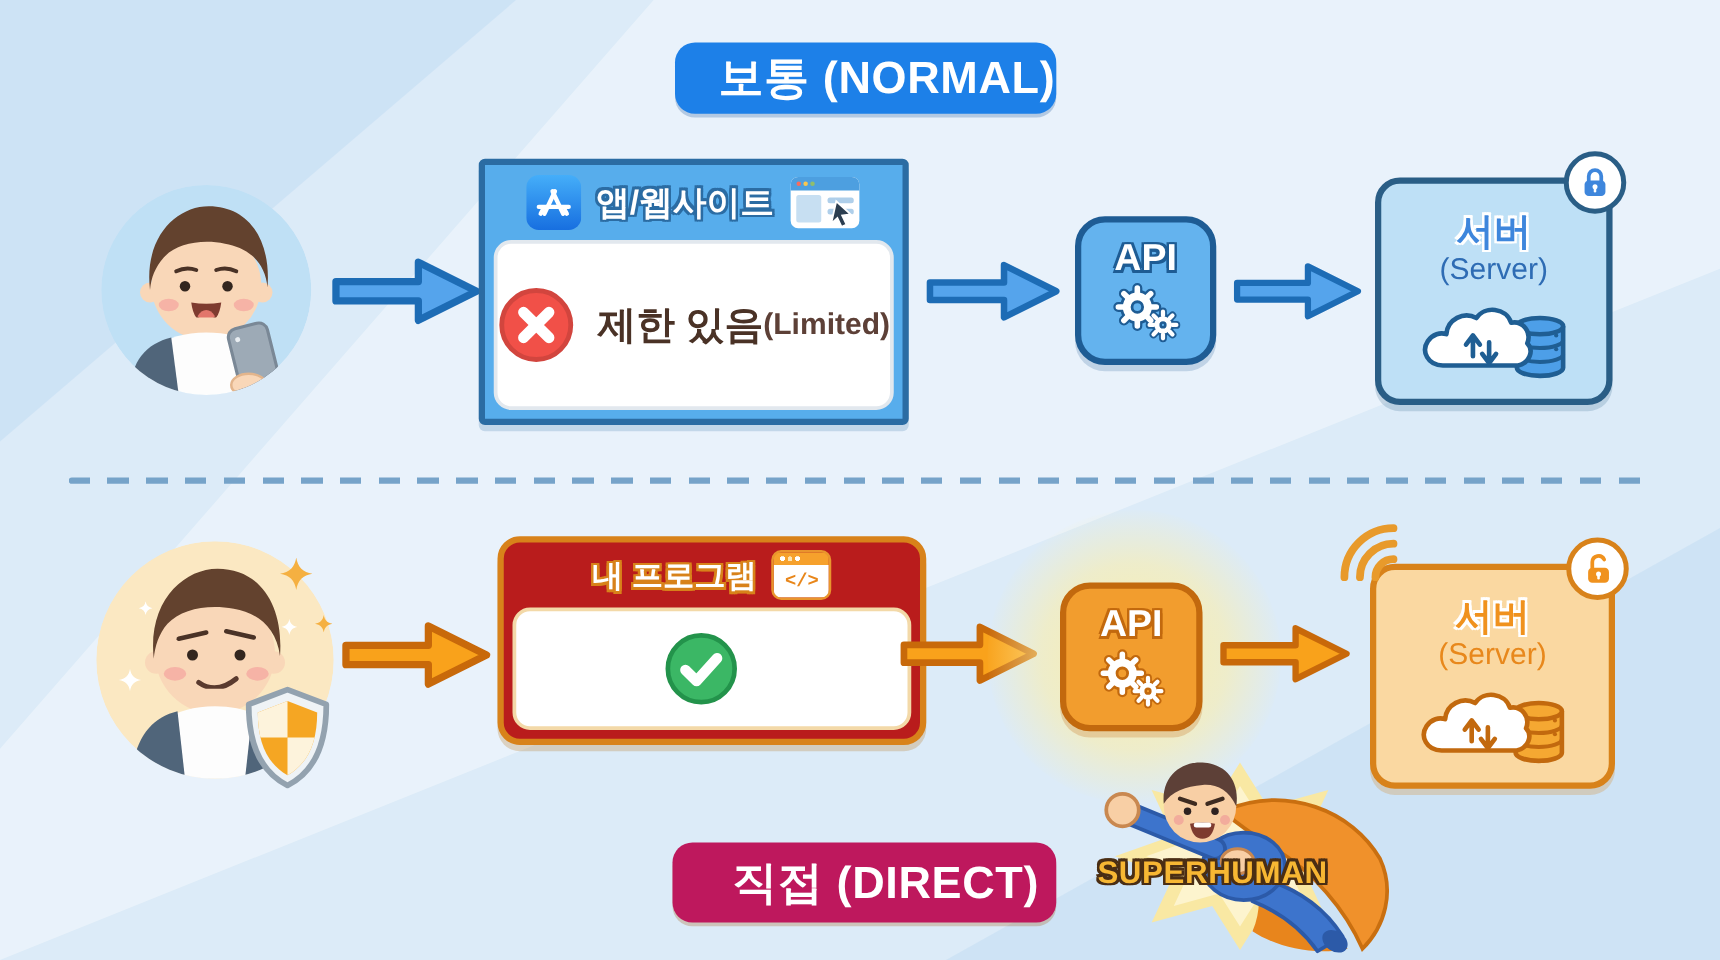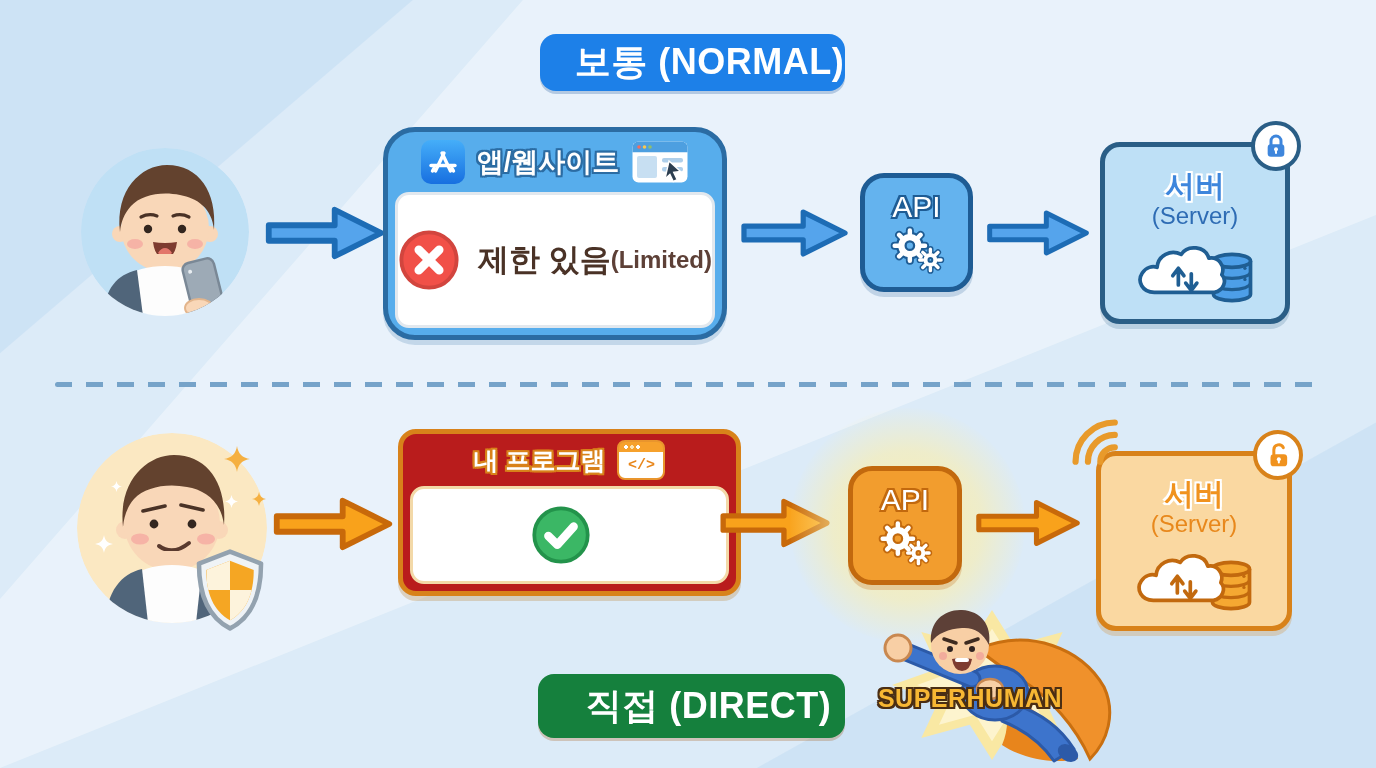--- a/index.html
+++ b/index.html
@@ -7,32 +7,32 @@
   body { font-family:"Liberation Sans", sans-serif; overflow:hidden; }
   .canvas { position:relative; width:1376px; height:768px; background:#DCEBF8; overflow:hidden; }
   .bg-shape { position:absolute; inset:0; pointer-events:none; }
   .bg-shape.s1 { background:rgba(255,255,255,.38); clip-path:polygon(38% 0, 100% 0, 100% 28%, 0 100%, 0 78%); }
   .bg-shape.s2 { background:rgba(173,209,238,.30); clip-path:polygon(0 0, 30% 0, 0 46%); }
   .bg-shape.s3 { background:rgba(173,209,238,.28); clip-path:polygon(100% 55%, 100% 100%, 55% 100%); }
 
   .title-pill { position:absolute; display:flex; align-items:center; justify-content:center;
     color:#fff; font-weight:bold; font-size:36px; border-radius:16px; letter-spacing:.5px;padding-left:34px; }
   .title-pill.normal { left:540px; top:34px; width:305px; height:57px; background:#1D80E8; box-shadow:0 3px 0 rgba(20,80,150,.25); }
-  .title-pill.direct { left:538px; top:674px; width:307px; height:64px; background:#15803d; box-shadow:0 3px 0 rgba(160,75,0,.25); }
+  .title-pill.direct { left:538px; top:674px; width:307px; height:64px; background:#be185d; box-shadow:0 3px 0 rgba(160,75,0,.25); }
 
   .avatar-circle { position:absolute; border-radius:50%; overflow:visible; }
   .avatar-circle svg { display:block; }
 
   .arrow { position:absolute; }
   .arrow svg { display:block; width:100%; height:100%; overflow:visible; }
   .arrow.blue { color:#55A4EC; --line:#1D6CB5; }
   .arrow.orange { color:#F9A21B; --line:#C8690A; }
 
   
-  .flow-box { position:absolute; border:5px solid; border-radius:32px; display:flex; flex-direction:column; }
+  .flow-box { position:absolute; border:5px solid; border-radius:5px; display:flex; flex-direction:column; }
   .app-box { left:383px; top:127px; width:344px; height:213px; border-color:#2B6CA3; background:#57ADEC; box-shadow:0 5px 0 rgba(43,108,163,.2); }
   .program-box { left:398px; top:429px; width:343px; height:167px; border-color:#D8821A; background:#b91c1c; border-radius:18px; box-shadow:0 5px 0 rgba(180,110,20,.25); }
   .box-header { display:flex; align-items:center; justify-content:center; gap:12px; }
   .app-box .box-header { height:60px; }
   .program-box .box-header { height:52px; }
   .box-header-label { color:#fff; font-weight:bold; }
   .app-box .box-header-label { font-size:27px;
     text-shadow:-2px -2px 0 #2B6CA3,2px -2px 0 #2B6CA3,-2px 2px 0 #2B6CA3,2px 2px 0 #2B6CA3,0 -2px 0 #2B6CA3,0 2px 0 #2B6CA3,-2px 0 0 #2B6CA3,2px 0 0 #2B6CA3; }
   .program-box .box-header-label { font-size:25px;
     text-shadow:-2px -2px 0 #D8821A,2px -2px 0 #D8821A,-2px 2px 0 #D8821A,2px 2px 0 #D8821A,0 -2px 0 #D8821A,0 2px 0 #D8821A,-2px 0 0 #D8821A,2px 0 0 #D8821A; }
@@ -54,21 +54,21 @@
   .code-icon .glyph { font-size:15px; font-weight:bold; color:#E8861A; padding-bottom:4px; font-family:"Liberation Mono", monospace; }
   .code-icon .dots { position:absolute; top:3px; left:5px; width:16px; height:4px;
     background:radial-gradient(circle 2px at 2px 2px,#fff 2px,transparent 2px),
                radial-gradient(circle 2px at 8px 2px,#FDE3B0 2px,transparent 2px),
                radial-gradient(circle 2px at 14px 2px,#fff 2px,transparent 2px); }
 
   
   .api-box { position:absolute; border:5px solid; border-radius:24px; display:flex; flex-direction:column; align-items:center; justify-content:center; gap:2px; }
   .api-box.normal { left:860px; top:173px; width:113px; height:119px; background:#64B3EE; border-color:#1E5C94; color:#64B3EE; --line:#1E5C94; box-shadow:0 5px 0 rgba(30,92,148,.2); }
   .api-box.direct { left:848px; top:466px; width:114px; height:119px; background:#F29D2E; border-color:#C2690E; color:#F29D2E; --line:#C2690E; box-shadow:0 5px 0 rgba(194,105,14,.25); }
-  .api-label { font-size:30px; font-weight:normal; color:#fff; }
+  .api-label { font-size:30px; font-weight:bold; color:#fff; }
   .api-box.normal .api-label { text-shadow:-2px -2px 0 #1E5C94,2px -2px 0 #1E5C94,-2px 2px 0 #1E5C94,2px 2px 0 #1E5C94,0 2px 0 #1E5C94,0 -2px 0 #1E5C94; }
   .api-box.direct .api-label { text-shadow:-2px -2px 0 #C2690E,2px -2px 0 #C2690E,-2px 2px 0 #C2690E,2px 2px 0 #C2690E,0 2px 0 #C2690E,0 -2px 0 #C2690E; }
   .api-gears { width:60px; height:50px; }
   .api-glow { position:absolute; left:790px; top:408px; width:235px; height:235px; border-radius:50%;
     background:radial-gradient(circle, rgba(253,238,165,.95) 0%, rgba(253,238,165,.55) 45%, rgba(253,238,165,0) 72%); pointer-events:none; }
 
   
   .server-box { position:absolute; border:5px solid; border-radius:20px; display:flex; flex-direction:column; align-items:center; justify-content:center; padding-top:12px; }
   .server-box.normal { left:1100px; top:142px; width:190px; height:182px; background:#BEE0F6; border-color:#2A5E86; color:#4D9FE8; --line:#1F5E93; box-shadow:0 5px 0 rgba(42,94,134,.2); }
   .server-box.direct { left:1096px; top:451px; width:196px; height:180px; background:#FAD8A1; border-color:#D8821A; color:#F5A832; --line:#C2690E; box-shadow:0 5px 0 rgba(216,130,26,.25); }

